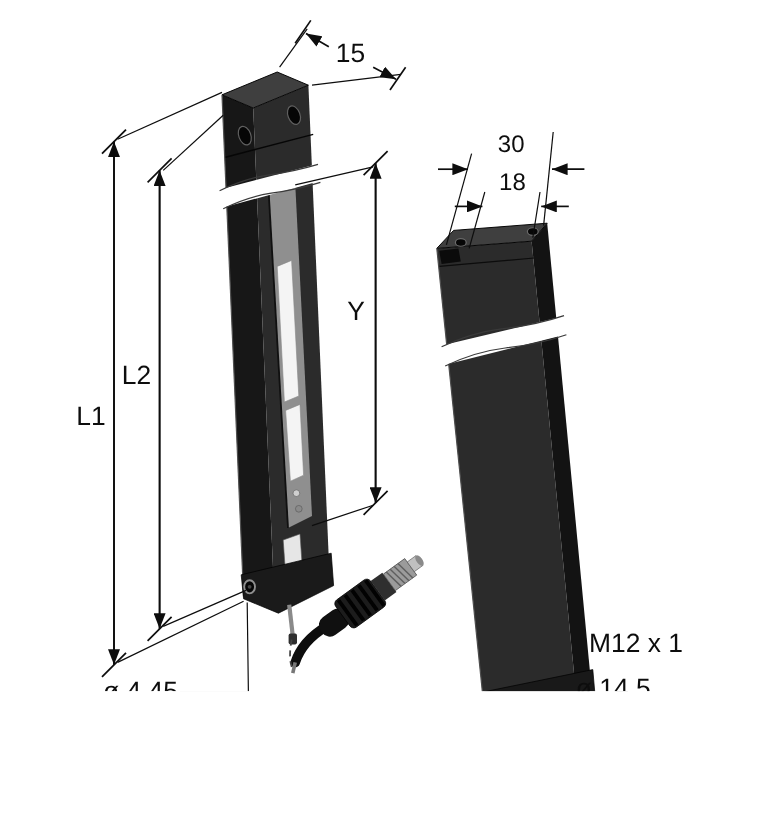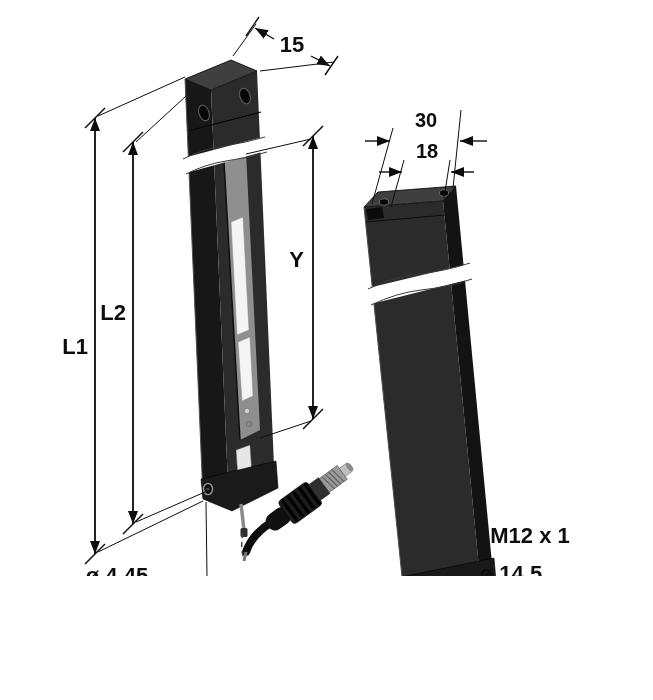--- a/index.html
+++ b/index.html
@@ -1,19 +1,18 @@
 <!DOCTYPE html>
 <html><head>
 <meta charset="utf-8">
 <style>
   html,body{margin:0;padding:0;background:#ffffff;}
   .canvas{
     width:653px;height:576px;background:#ffffff;position:relative;overflow:hidden;
     font-family:"Liberation Sans", sans-serif;
-    font-weight:bold;
   }
   svg{display:block;}
   text{
     font-family:"Liberation Sans", sans-serif;
     fill:#0d0d0d;
   }
   .dim-label{font-size:22px;}
   .dim-label-sm{font-size:20px;}
 </style>
 </head>

